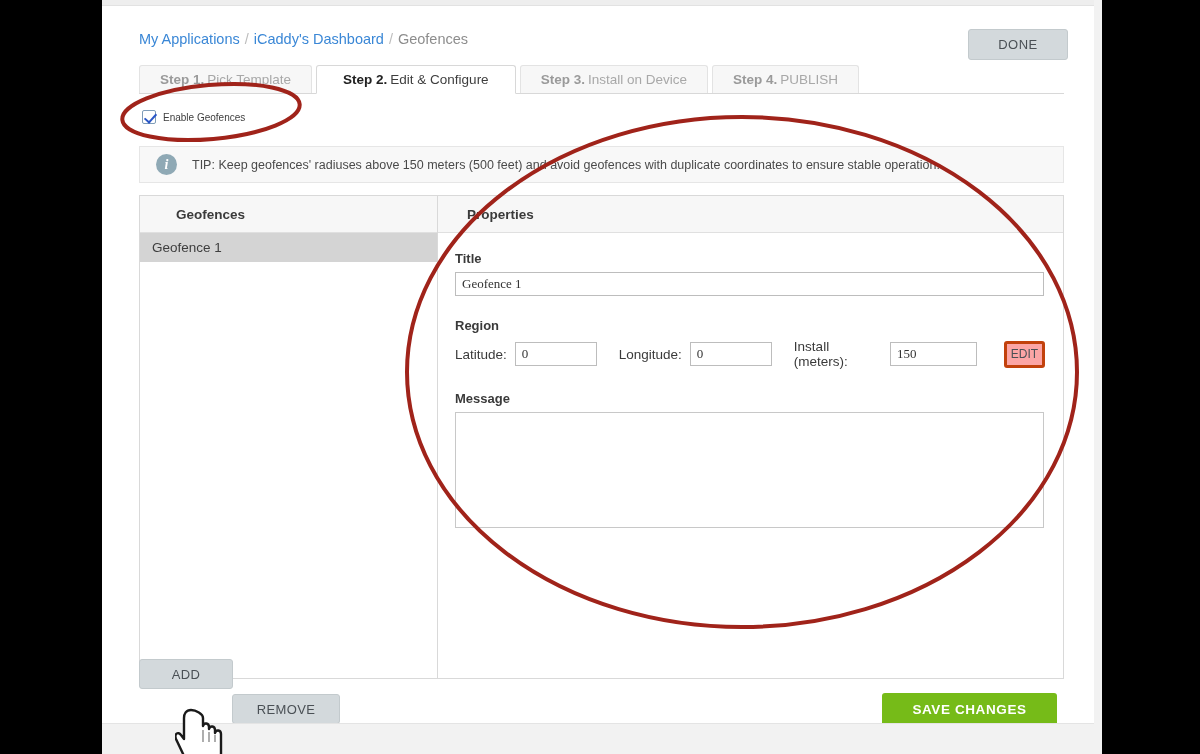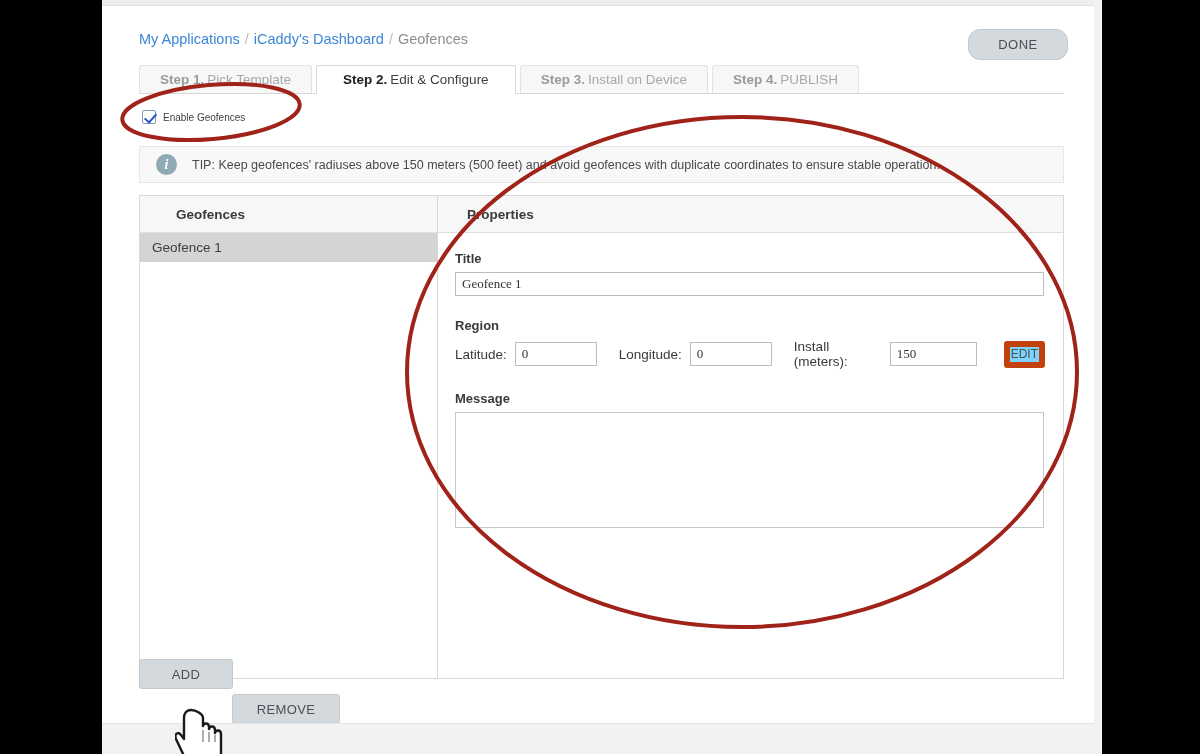--- a/index.html
+++ b/index.html
@@ -41,21 +41,21 @@
     font-size: 14.5px; color: #8d8d8d; white-space: nowrap;
   }
   .breadcrumb a { color: #3a87d6; text-decoration: none; }
   .breadcrumb .sep { color: #bdbdbd; margin: 0 5px; }
   .breadcrumb .cur { color: #8d8d8d; }
 
   
   .done-btn {
     position: absolute; left: 866px; top: 23px;
     width: 100px; height: 31px;
-    background: #d3d9dc; border: 1px solid #c3cacd; border-radius: 12px;
+    background: #d3d9dc; border: 1px solid #c3cacd; border-radius: 3px;
     color: #4a5055; font-size: 13px; letter-spacing: .5px;
     display: flex; align-items: center; justify-content: center;
     cursor: pointer;
   }
 
   
   .tabbar {
     position: absolute; left: 37px; top: 60px; width: 925px; height: 28px;
     border-bottom: 1px solid #d8d8d8;
     display: flex; align-items: flex-end;
@@ -145,21 +145,21 @@
   .small-input {
     height: 24px; border: 1px solid #bdbdbd; background: #fff;
     font-size: 13px; color: #333; padding: 0 6px;
     font-family: "Liberation Serif", serif;
   }
   .lat-input { width: 82px; margin-right: 22px; }
   .lng-input { width: 82px; margin-right: 22px; }
   .rad-input { width: 87px; margin-right: 27px; }
   .edit-btn {
     width: 43px; height: 27px;
-    background: #7dd3fc; border: 6px solid #c2410c; border-radius: 3px;
+    background: #fca5a5; border: 3px solid #c2410c; border-radius: 3px;
     font-size: 12px; color: #4a5055;
     display: flex; align-items: center; justify-content: center;
     cursor: pointer;
   }
   .msg-label { margin-top: 22px; }
   .msg-box {
     width: 589px; height: 116px;
     border: 1px solid #c8c8c8; background: #fff; resize: none;
     font-family: "Liberation Sans", sans-serif; font-size: 13px;
   }
@@ -262,20 +262,21 @@
             </div>
 
             <div class="field-label msg-label">Message</div>
             <textarea class="msg-box" placeholder="" style=""></textarea>
           </div>
         </div>
       </div>
 
       <div class="btn-grey" id="add-btn">ADD</div>
       <div class="btn-grey" id="remove-btn">REMOVE</div>
+      <div id="save-btn">SAVE CHANGES</div>
 
     </div>
 
     <div id="belowfold"></div>
   </div>
 
   <svg id="annotations" viewBox="0 0 1200 754" xmlns="http://www.w3.org/2000/svg">
     <ellipse cx="211" cy="112" rx="89" ry="27" fill="none" stroke="#a0231a" stroke-width="4" transform="rotate(-5 211 112)"></ellipse>
     <ellipse cx="742" cy="372" rx="335" ry="255" fill="none" stroke="#a0231a" stroke-width="4"></ellipse>
   </svg>

